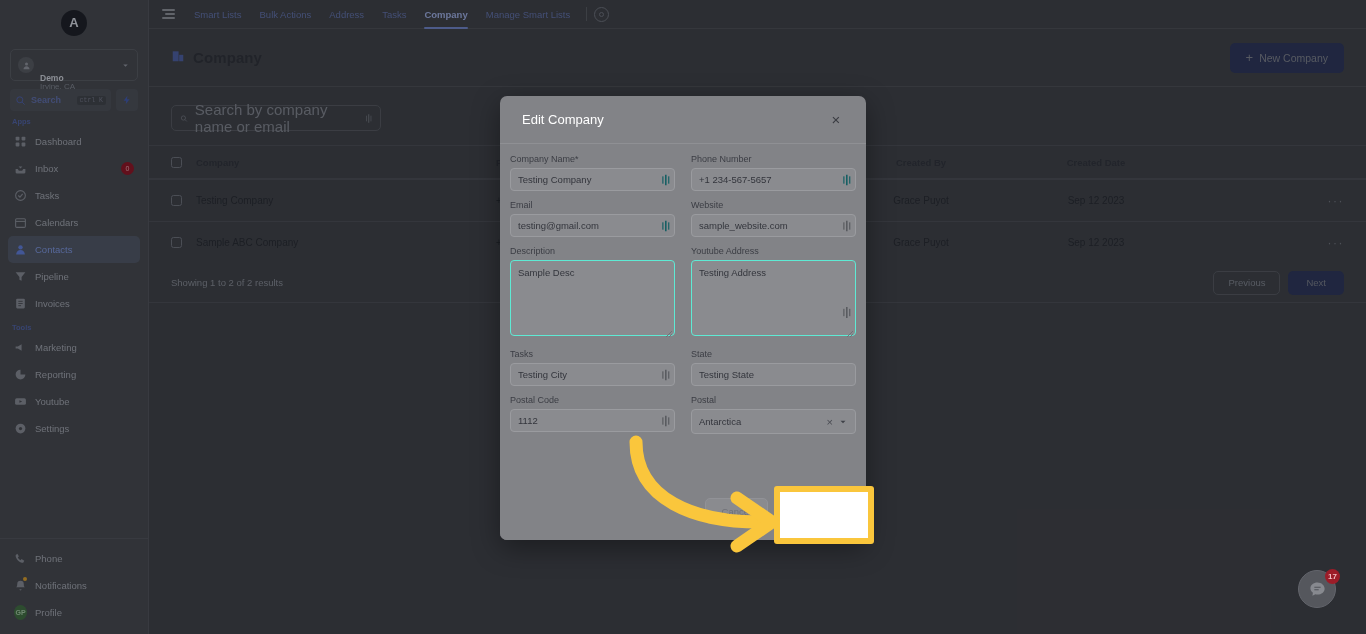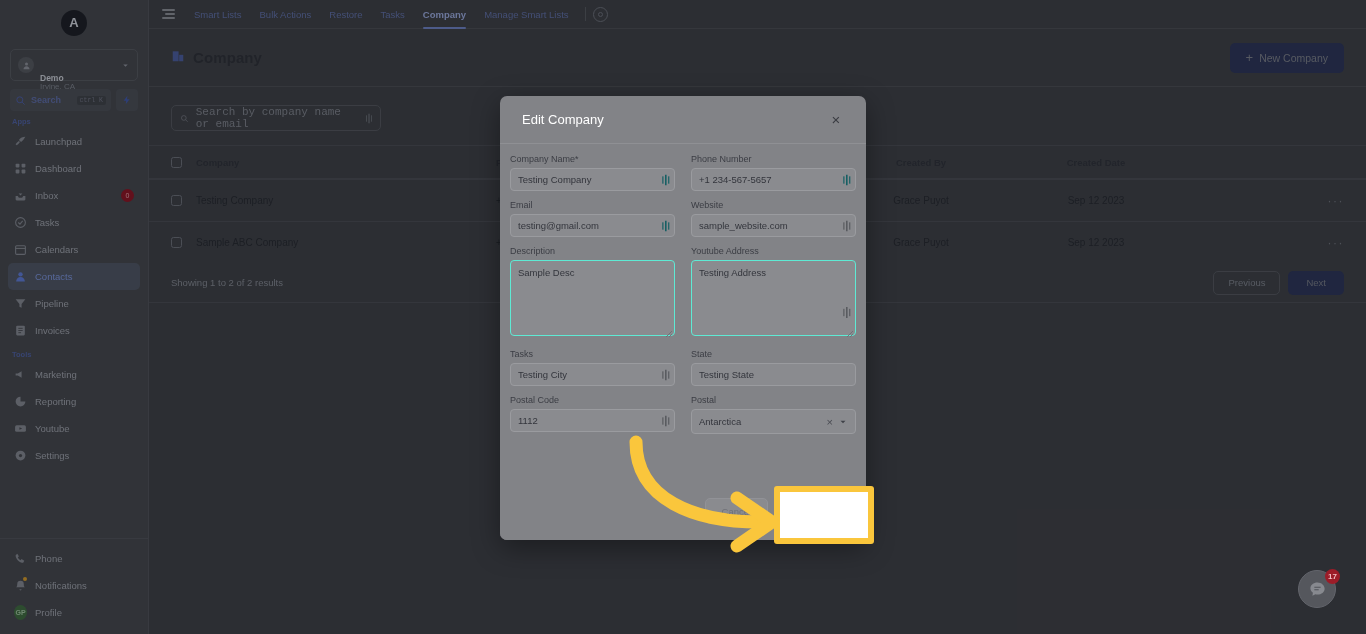--- a/index.html
+++ b/index.html
@@ -143,21 +143,21 @@
   .new-btn .plus { font-size: 13px; line-height: 1; }
 
   
   .content { position: absolute; left: 149px; top: 87px; right: 0; bottom: 0; }
   .search-bar-wrap { padding: 18px 22px 0 22px; }
   .tbl-search {
     width: 210px; height: 26px; border: 1px solid #53555c; border-radius: 5px;
     display: flex; align-items: center; padding: 0 8px; gap: 7px;
   }
   .tbl-search .mag2 { width: 11px; height: 11px; stroke: #7e818a; fill: none; stroke-width: 1.8; }
-  .tbl-search .ph { font-size: 11px; color: #7e818a; flex: 1 1 auto; font-family: Liberation Mono, monospace; }
+  .tbl-search .ph { font-size: 15px; color: #7e818a; flex: 1 1 auto; }
   .cursor-ico { width: 8px; height: 11px; opacity: .85; }
 
   .tbl { margin-top: 14px; width: 100%; }
   .tbl-row {
     display: flex; align-items: center; height: 42px;
     border-top: 1px solid #494b51; padding: 0 22px;
   }
   .tbl-row.head { height: 34px; border-top: 1px solid #494b51; border-bottom: 1px solid #494b51; }
   .cb {
     width: 11px; height: 11px; border: 1px solid #6b6e77; border-radius: 2.5px;
@@ -332,29 +332,20 @@
           </svg>
       </div>
     </div>
 
     <div class="sec-label">Apps</div>
 
     <div class="nav-list">
       <div class="nav-item">
         <span class="nav-ico">
             <svg viewBox="0 0 24 24">
-              <path d="M5 19c2-1 4-3 6-6l-2-2c-3 2-5 4-6 6 .5.8 1.2 1.5 2 2z"></path>
-              <path d="M21 3c-5 0-9 2-12 6l4 4c4-3 6-7 8-10z"></path>
-            </svg>
-          </span>
-        <span class="nav-txt">Launchpad</span>
-      </div>
-      <div class="nav-item">
-        <span class="nav-ico">
-            <svg viewBox="0 0 24 24">
               <rect x="3" y="3" width="7" height="7" rx="1.5"></rect>
               <rect x="14" y="3" width="7" height="7" rx="1.5"></rect>
               <rect x="3" y="14" width="7" height="7" rx="1.5"></rect>
               <rect x="14" y="14" width="7" height="7" rx="1.5"></rect>
             </svg>
           </span>
         <span class="nav-txt">Dashboard</span>
       </div>
       <div class="nav-item">
         <span class="nav-ico">
@@ -487,21 +478,21 @@
 
   <div class="topbar">
     <div class="hamb">
         <i></i>
         <i></i>
         <i></i>
       </div>
     <div class="tabs">
       <div class="tab">Smart Lists</div>
       <div class="tab">Bulk Actions</div>
-      <div class="tab">Restore</div>
+      <div class="tab">Address</div>
       <div class="tab">Tasks</div>
       <div class="tab active">Company</div>
       <div class="tab">Manage Smart Lists</div>
       <div class="tab-sep"></div>
       <div class="gear-circle">
           <span></span>
         </div>
     </div>
   </div>
 

